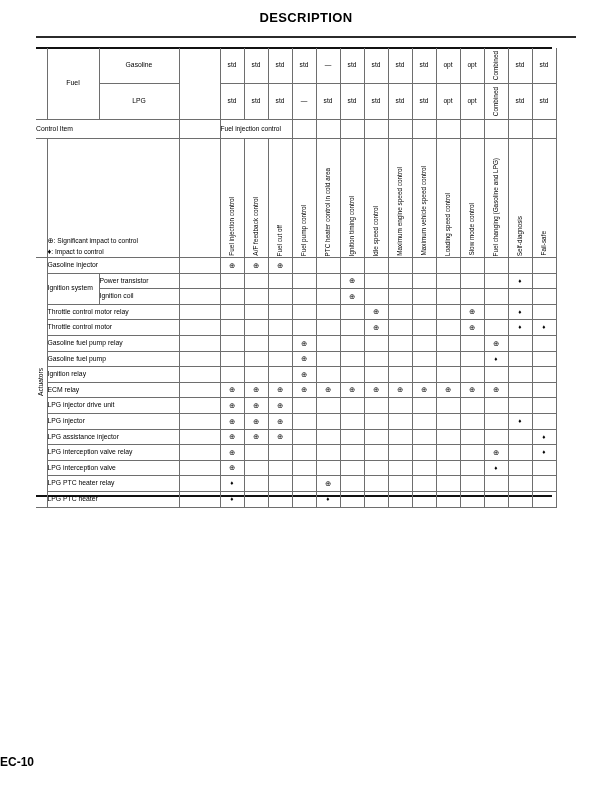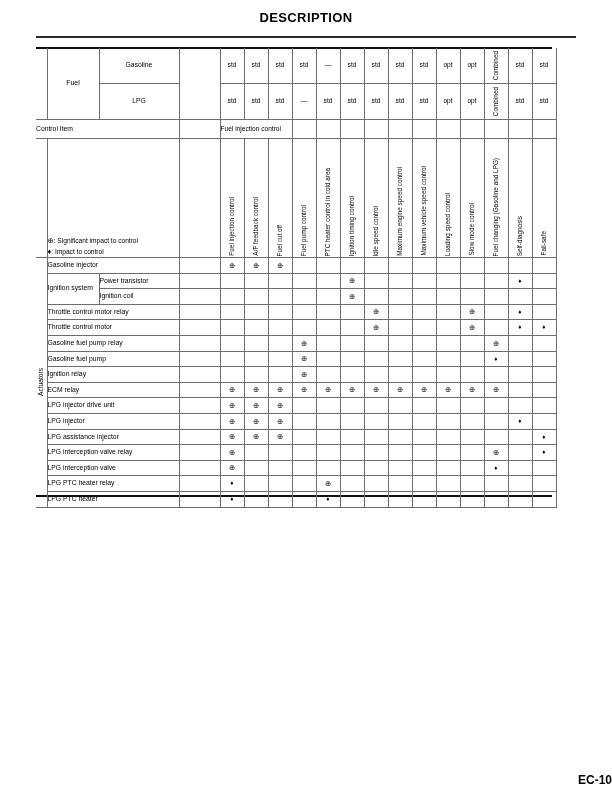--- a/index.html
+++ b/index.html
@@ -15,21 +15,21 @@
     position:absolute;left:0;top:10px;width:612px;
     text-align:center;font-size:13px;font-weight:bold;letter-spacing:.4px;
   }
   .title-rule{
     position:absolute;left:36px;top:36px;width:540px;height:2px;background:#2b2b2b;
   }
 
   
   .page-number{
     position:absolute;left:0;top:755px;width:612px;
-    text-align:right;font-size:12px;font-weight:bold;margin-top:18px;
+    text-align:left;font-size:12px;font-weight:bold;
   }
 
   
   .matrix{
     position:absolute;left:36px;top:48px;width:516px;
     border-collapse:collapse;table-layout:fixed;
     font-size:6.4px;line-height:1.25;
   }
   .matrix td{
     border:0.6px solid #6e6e6e;

